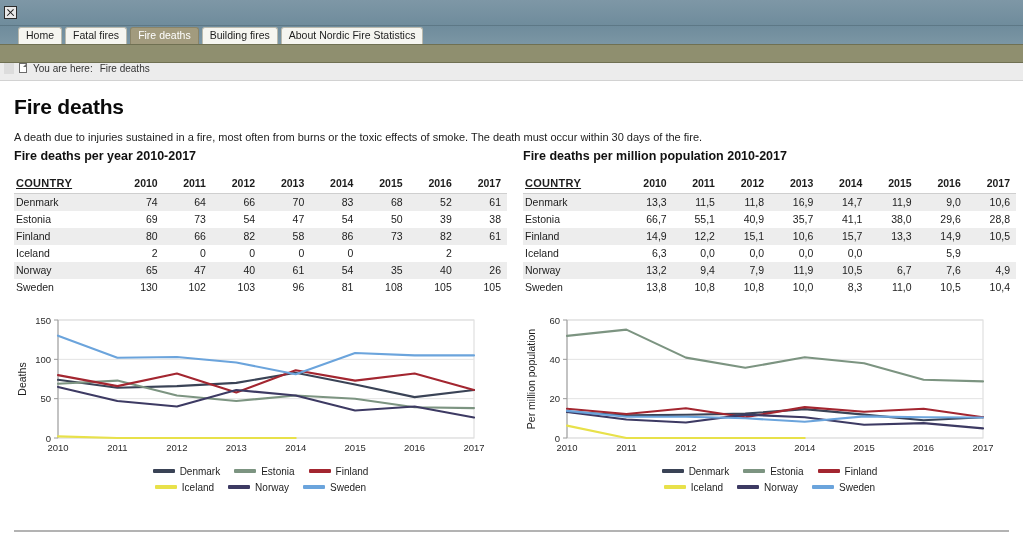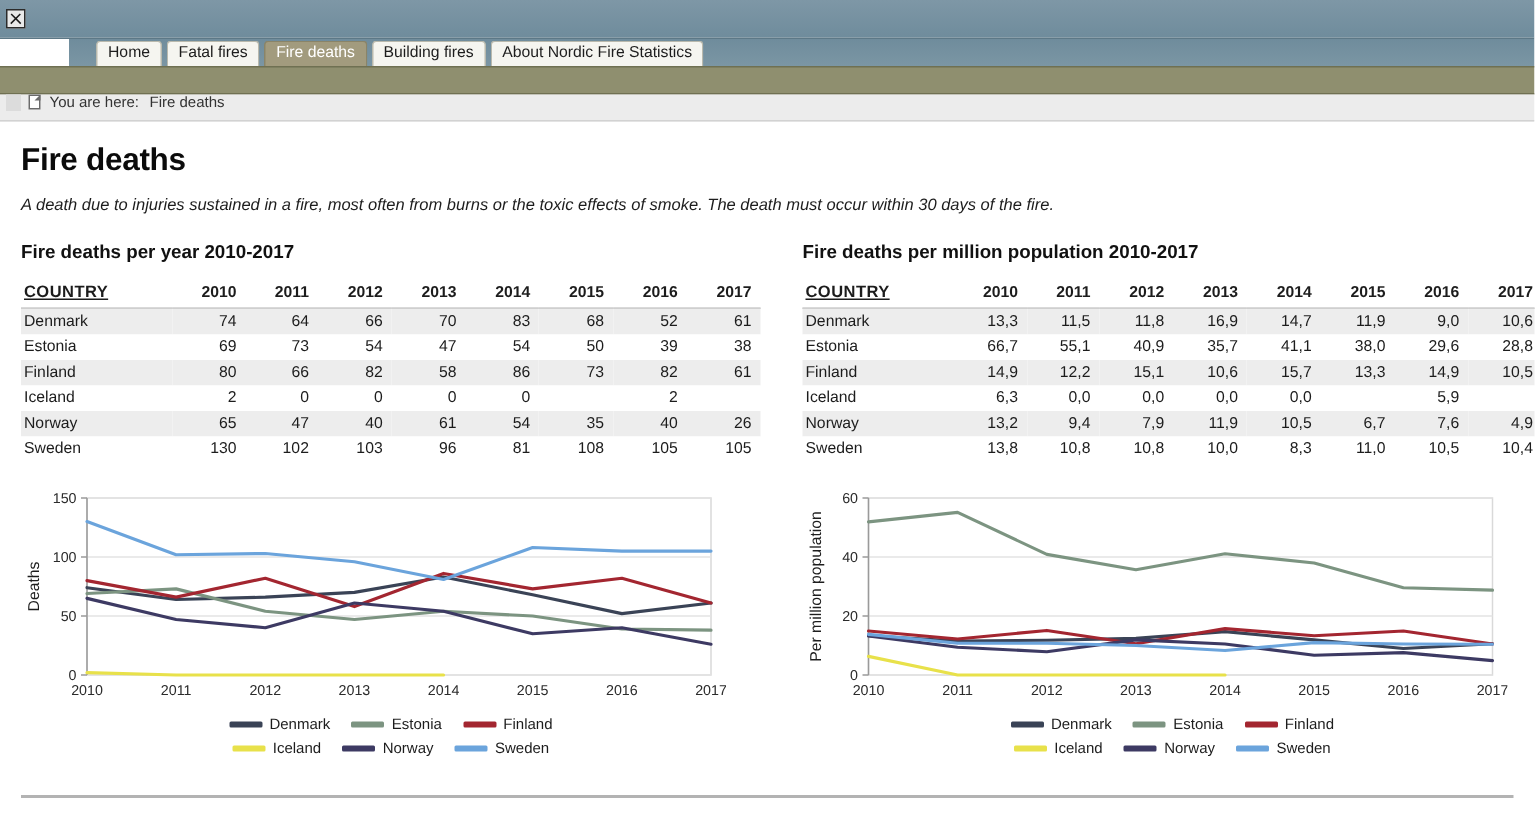--- a/index.html
+++ b/index.html
@@ -50,21 +50,20 @@
   }
 
   
   #tabbar {
     height: 18px;
     background: linear-gradient(to bottom, #6f8c9c 0%, #7b96a4 100%);
     display: flex;
     align-items: flex-end;
     padding-left: 18px;
     gap: 3px;
-    margin-left: 46px;
   }
   .tab {
     font-size: 10.5px;
     color: #1d1d1d;
     background: #f5f5f0;
     border: 1px solid #b9b9ad;
     border-bottom: none;
     border-radius: 3px 3px 0 0;
     padding: 1px 7px 2px 7px;
     line-height: 13px;
@@ -122,29 +121,28 @@
   #page-title {
     font-size: 21px;
     font-weight: bold;
     color: #0b0b0b;
     margin: 0 0 11px 0;
     letter-spacing: -.2px;
   }
   #page-desc {
     font-size: 11px;
     color: #1d1d1d;
-    margin: 0 0 16px 0;
+    margin: 0 0 4px 0;
     line-height: 1.35;
-    font-style: italic;
   }
 
   
   #columns {
     display: flex;
-    gap: 28px;
+    gap: 16px;
   }
   .col { width: 493px; flex: 0 0 493px; }
 
   .section-title {
     font-size: 12.5px;
     font-weight: bold;
     color: #111111;
     margin: 0 0 12px 0;
   }
 

